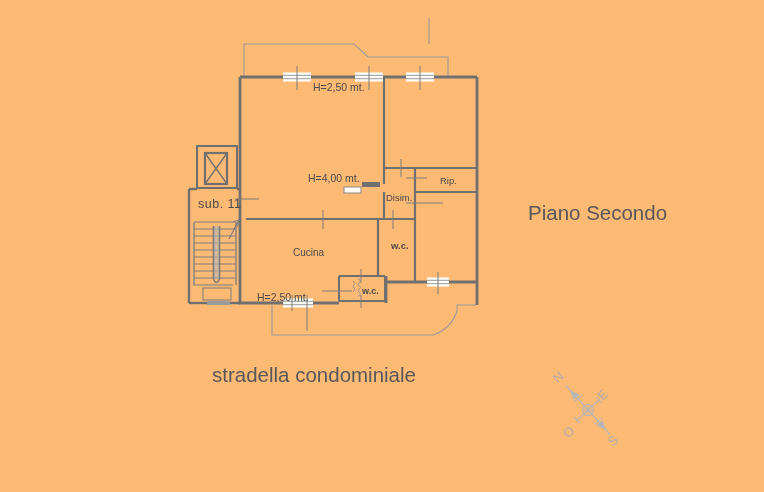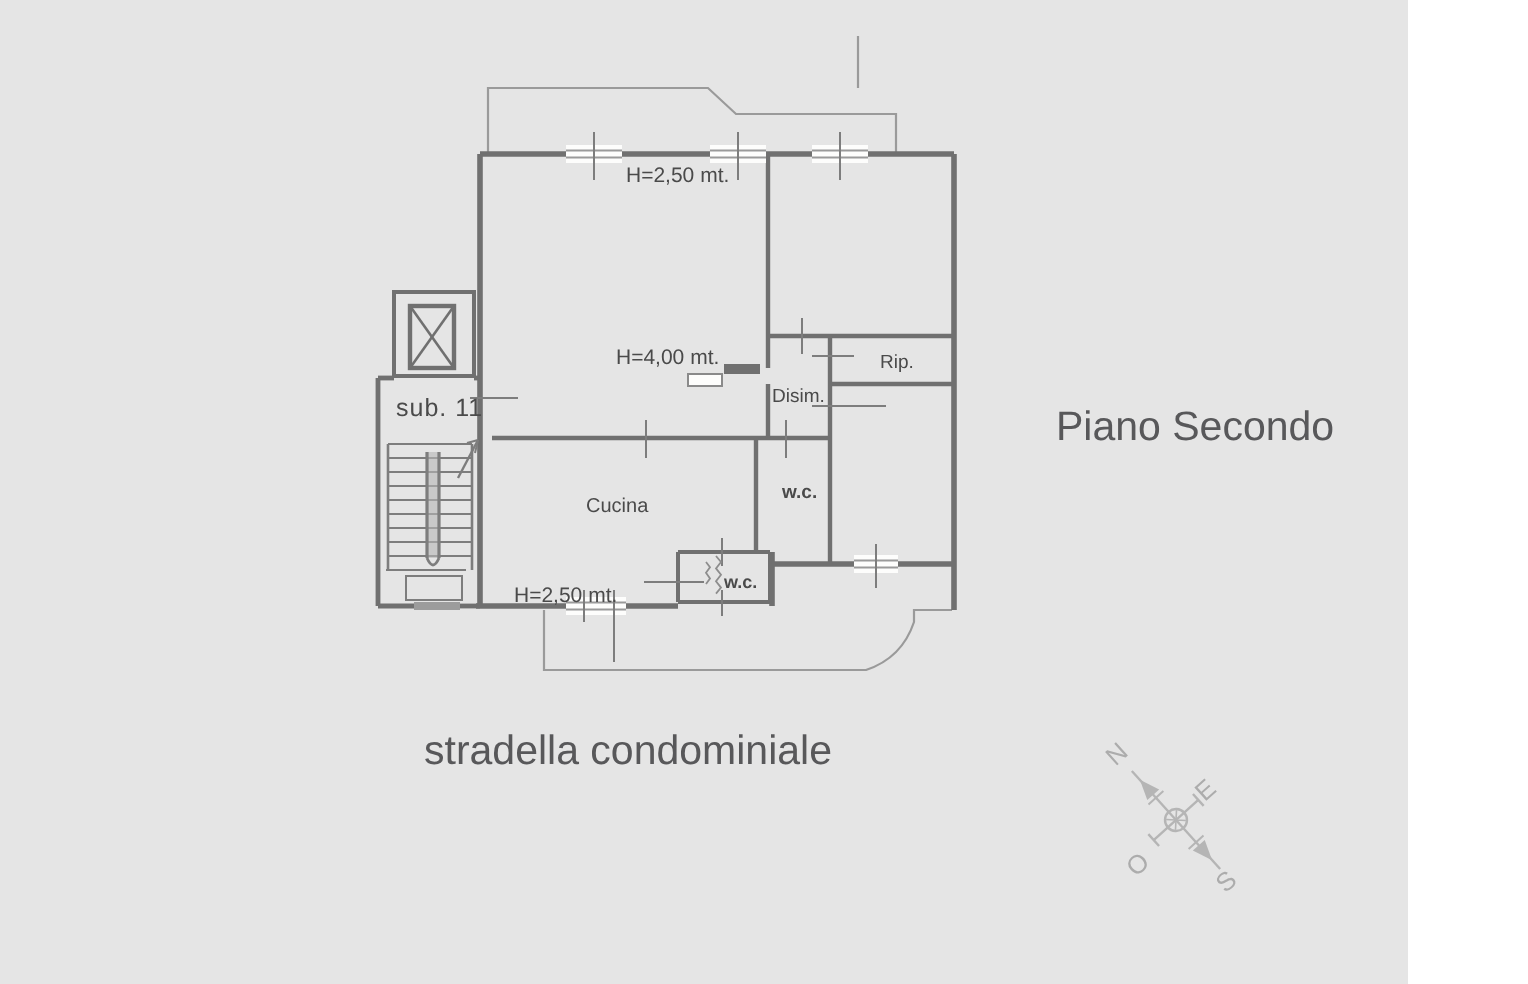--- a/index.html
+++ b/index.html
@@ -1,19 +1,19 @@
 <!DOCTYPE html>
 <html><head>
 <meta charset="utf-8">
 <style>
   html,body{margin:0;padding:0;background:#ffffff;}
   .page{
     position:relative;
-    width:704px;height:492px;
-    background:#e5e5e5;
+    width:764px;height:492px;
+    background:#fdba74;
     overflow:hidden;
     font-family:"Liberation Sans", sans-serif;
   }
   svg{position:absolute;left:0;top:0;}
   .wall{stroke:#707070;fill:none;}
   .thin{stroke:#9a9a9a;fill:none;}
   .tick{stroke:#7d7d7d;fill:none;stroke-width:1;}
   .winline{stroke:#9a9a9a;fill:none;stroke-width:1;}
   .mask{fill:#fdfdfc;stroke:none;}
   .lbl{fill:#4a4a4a;}

